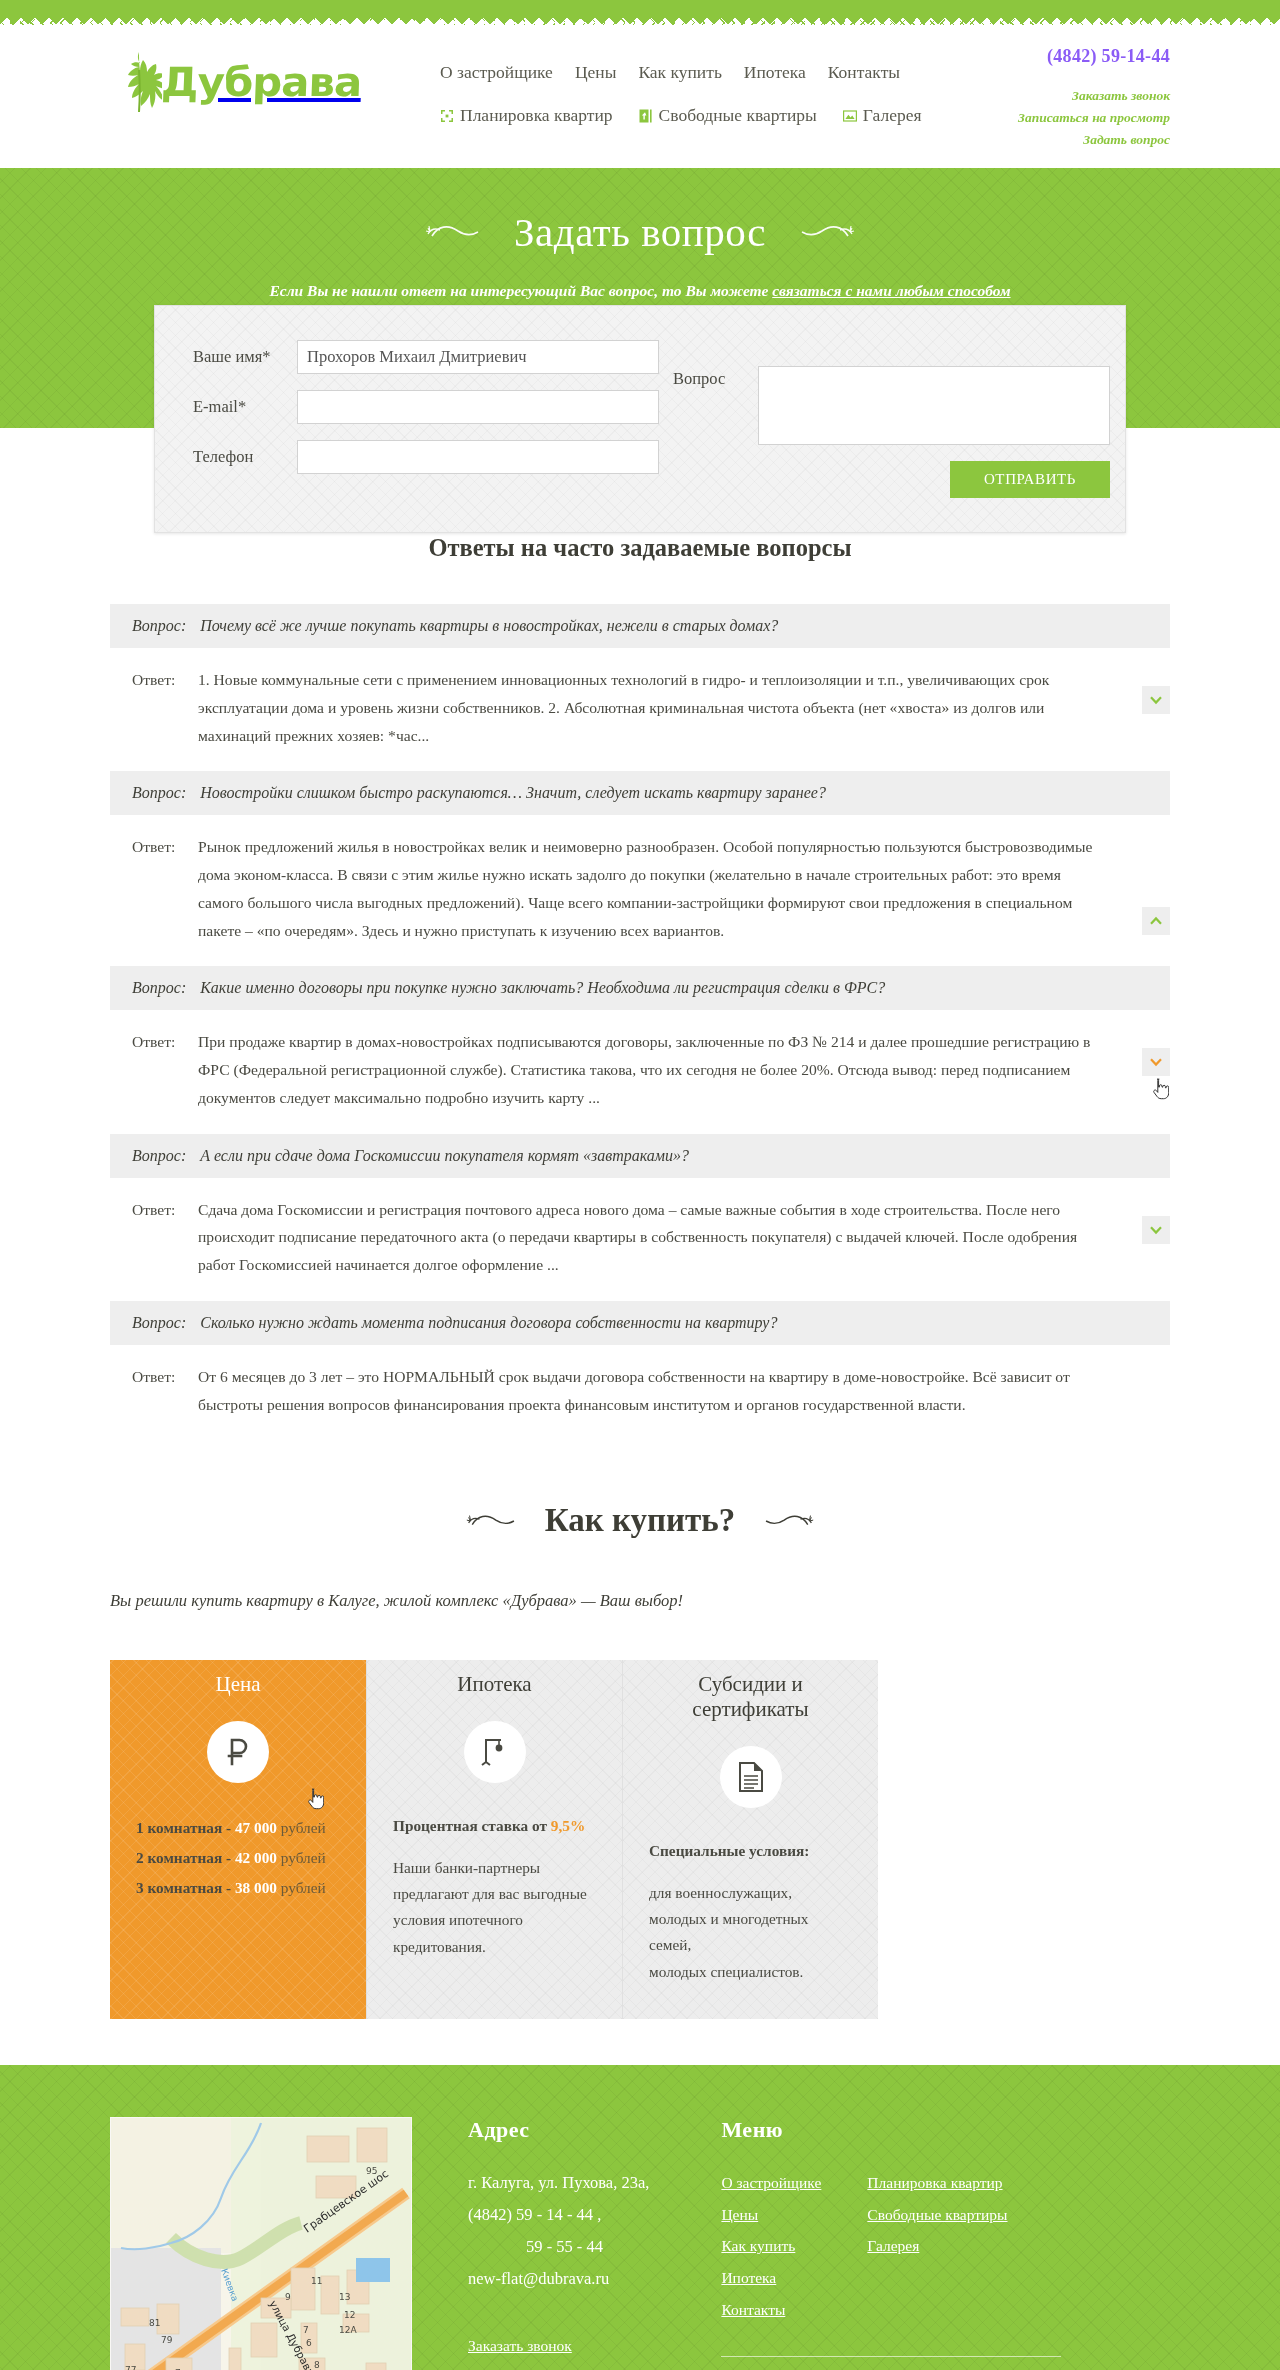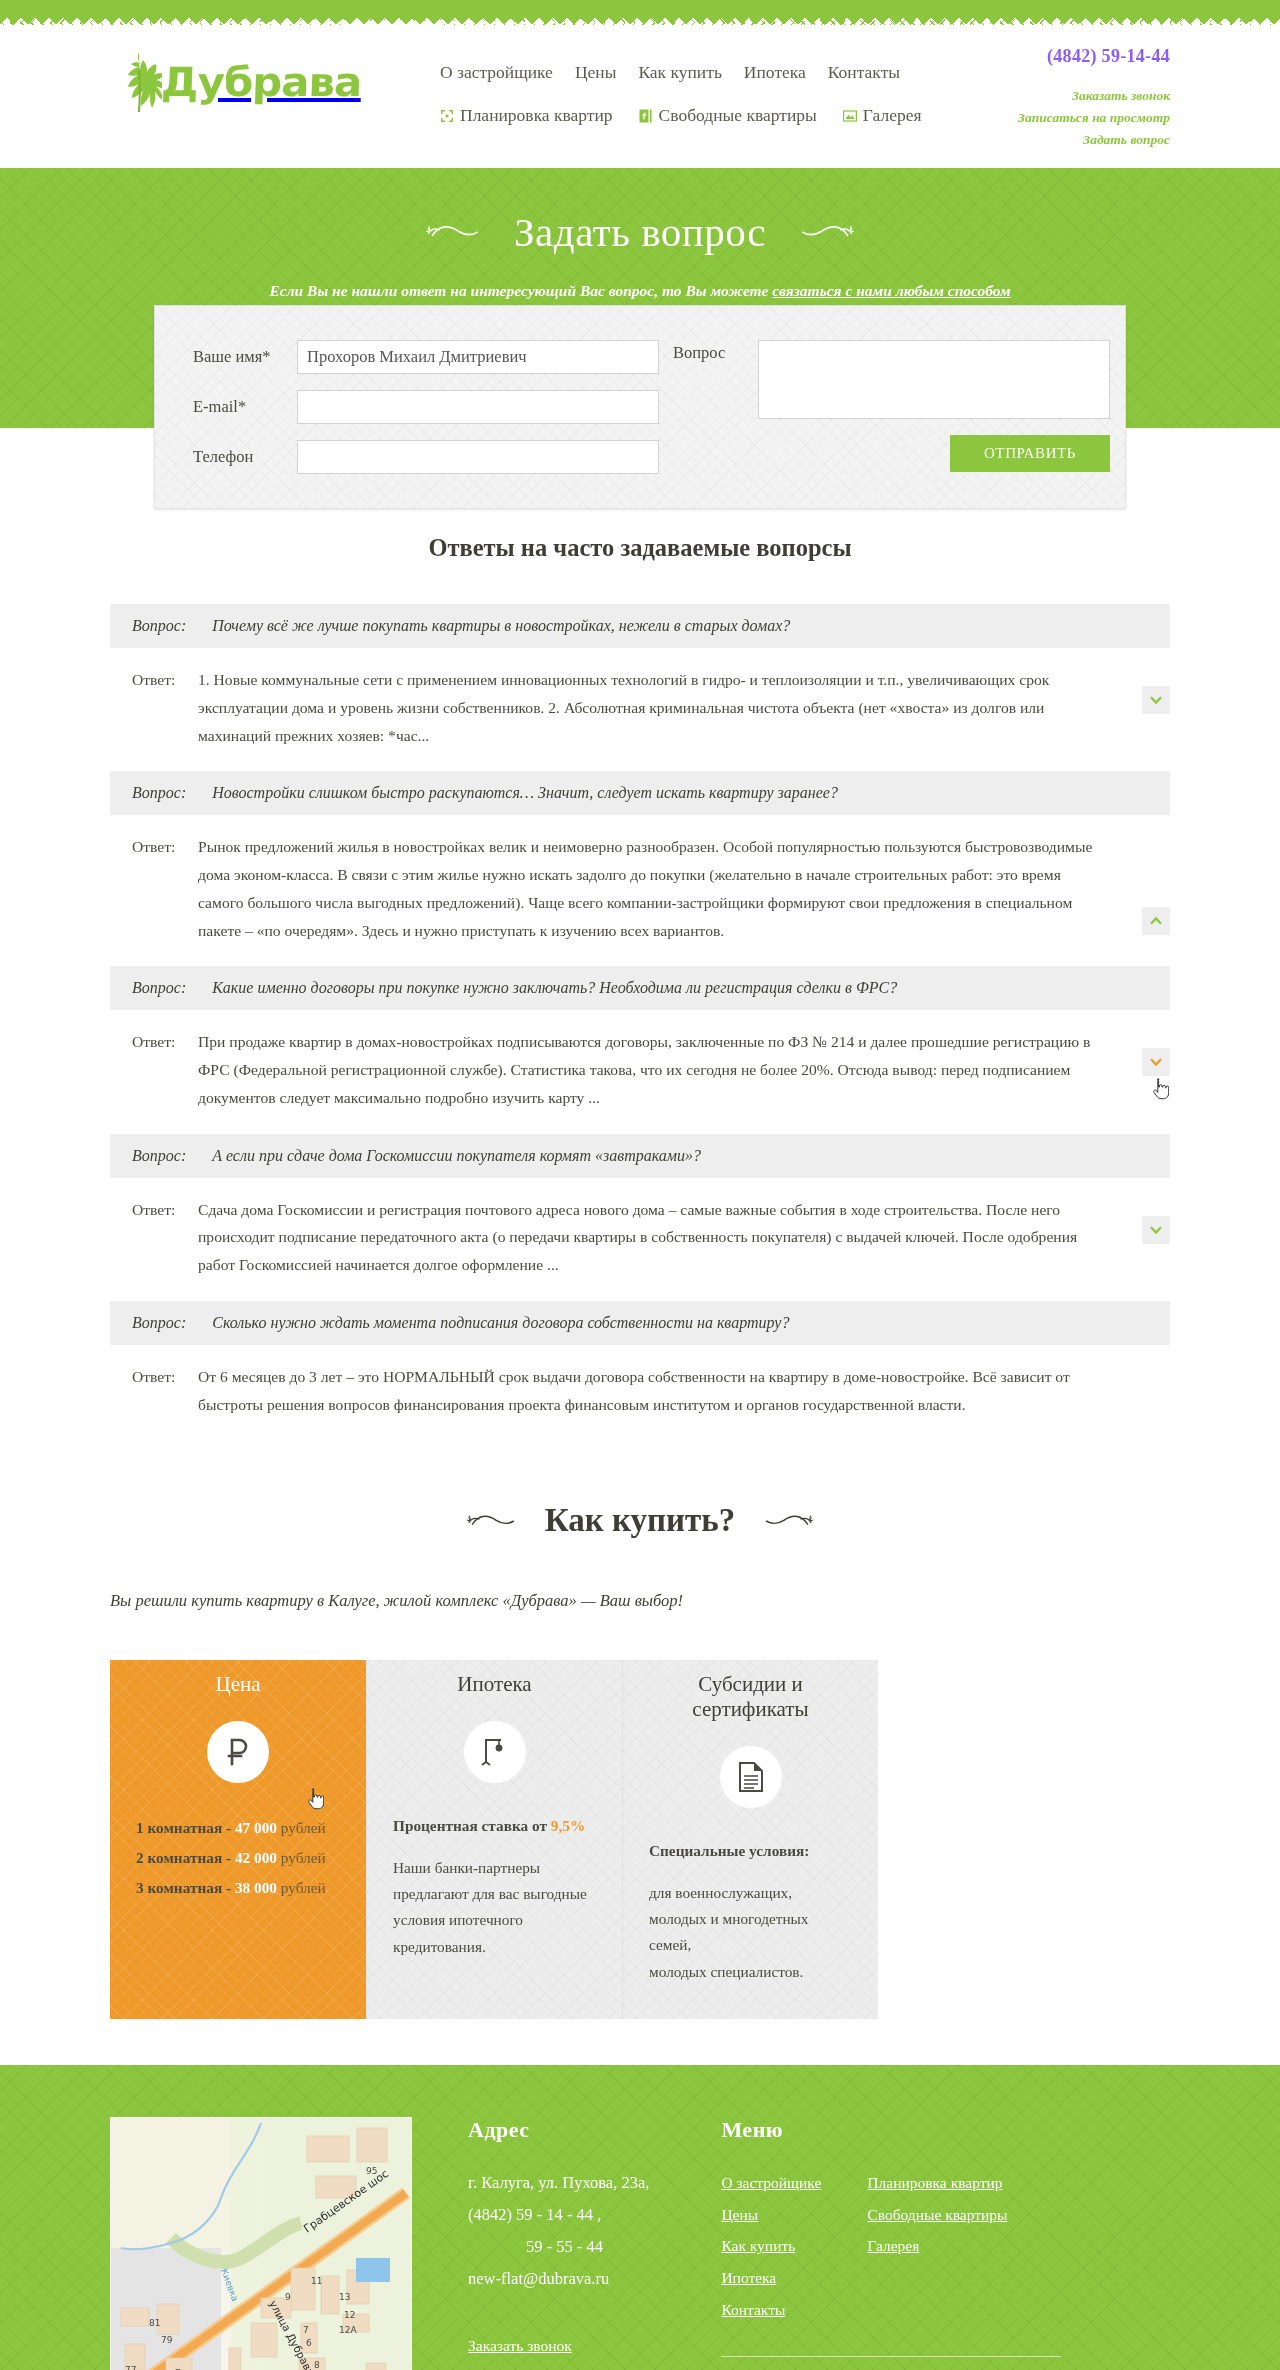--- a/index.html
+++ b/index.html
@@ -126,21 +126,21 @@
   .finput {
     width: 362px; height: 34px;
     border: 1px solid #d2d2d2;
     background: #fff;
     font-family: "Liberation Serif", serif;
     font-size: 16.5px;
     color: #555;
     padding: 0 9px;
     outline: none;
   }
-  .fc-right { margin-left: 14px; display: flex; flex-direction: column; }
+  .fc-right { margin-left: 14px; display: flex; flex-direction: column; margin-top: 26px; }
   .qrow { display: flex; }
   .qlabel { width: 85px; font-size: 16.5px; color: #4a4a42; padding-top: 3px; }
   .qbox {
     width: 352px; height: 79px;
     border: 1px solid #d2d2d2;
     background: #fff;
     font-family: "Liberation Serif", serif;
     font-size: 16.5px;
     padding: 6px 9px;
     resize: none;
@@ -169,21 +169,21 @@
     margin-bottom: 42px;
   }
   .faq-item { margin-bottom: 4px; }
   .faq-q {
     background: #eeeeee;
     padding: 13px 18px 13px 22px;
     font-style: italic;
     font-size: 16px;
     color: #3e3e36;
     display: flex;
-    gap: 26px;
+    gap: 14px;
   }
   .faq-q .qk { font-weight: normal; flex: 0 0 auto; }
   .faq-a {
     display: flex;
     padding: 18px 0 18px 22px;
     font-size: 15.6px;
     line-height: 1.78;
     color: #4a4a42;
     position: relative;
     min-height: 54px;

